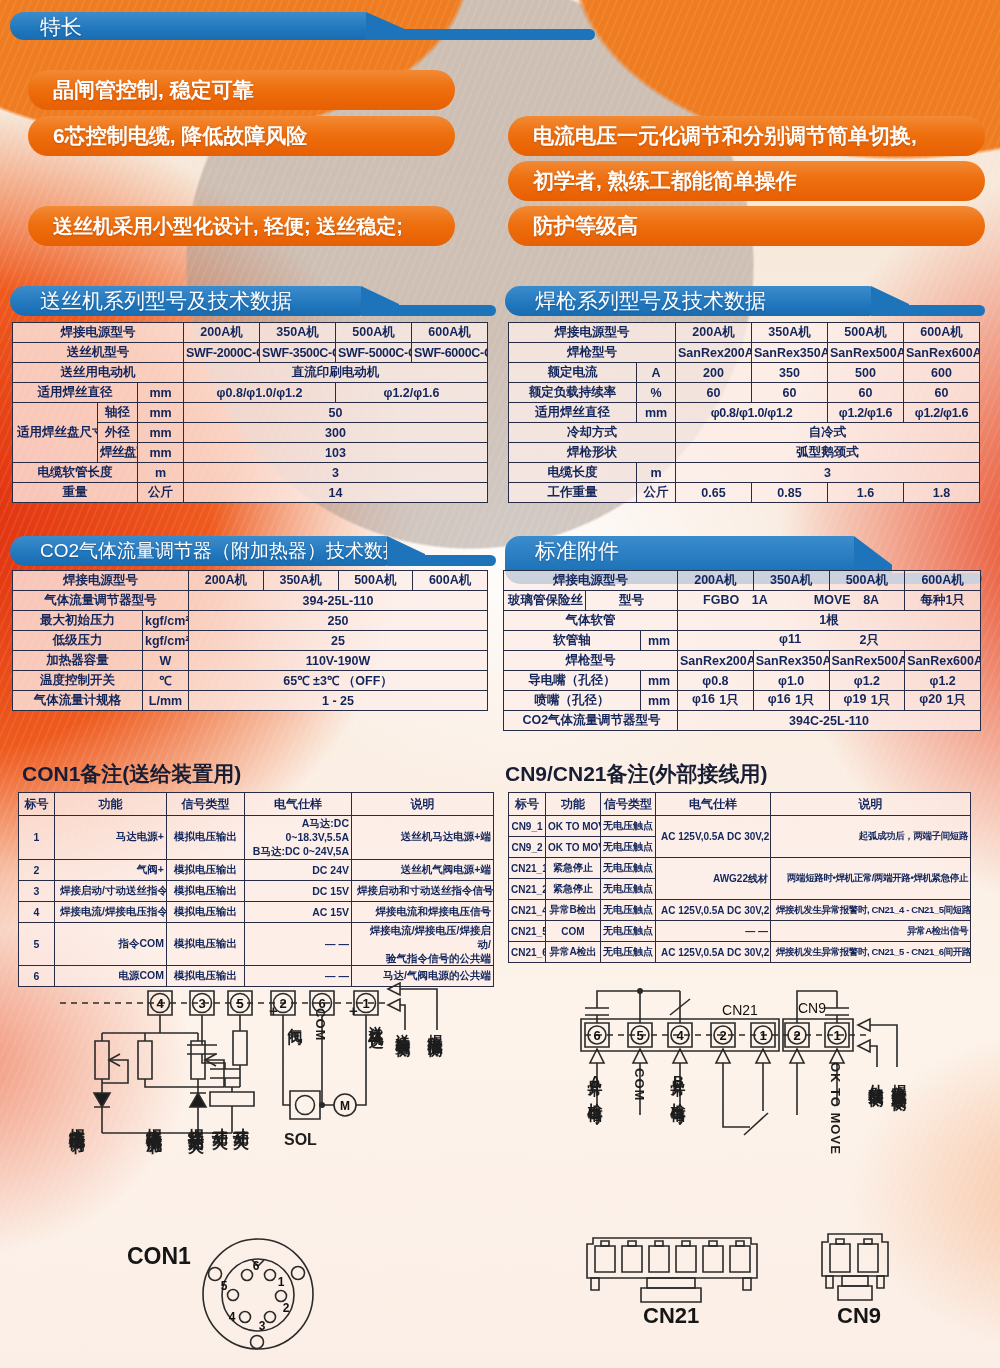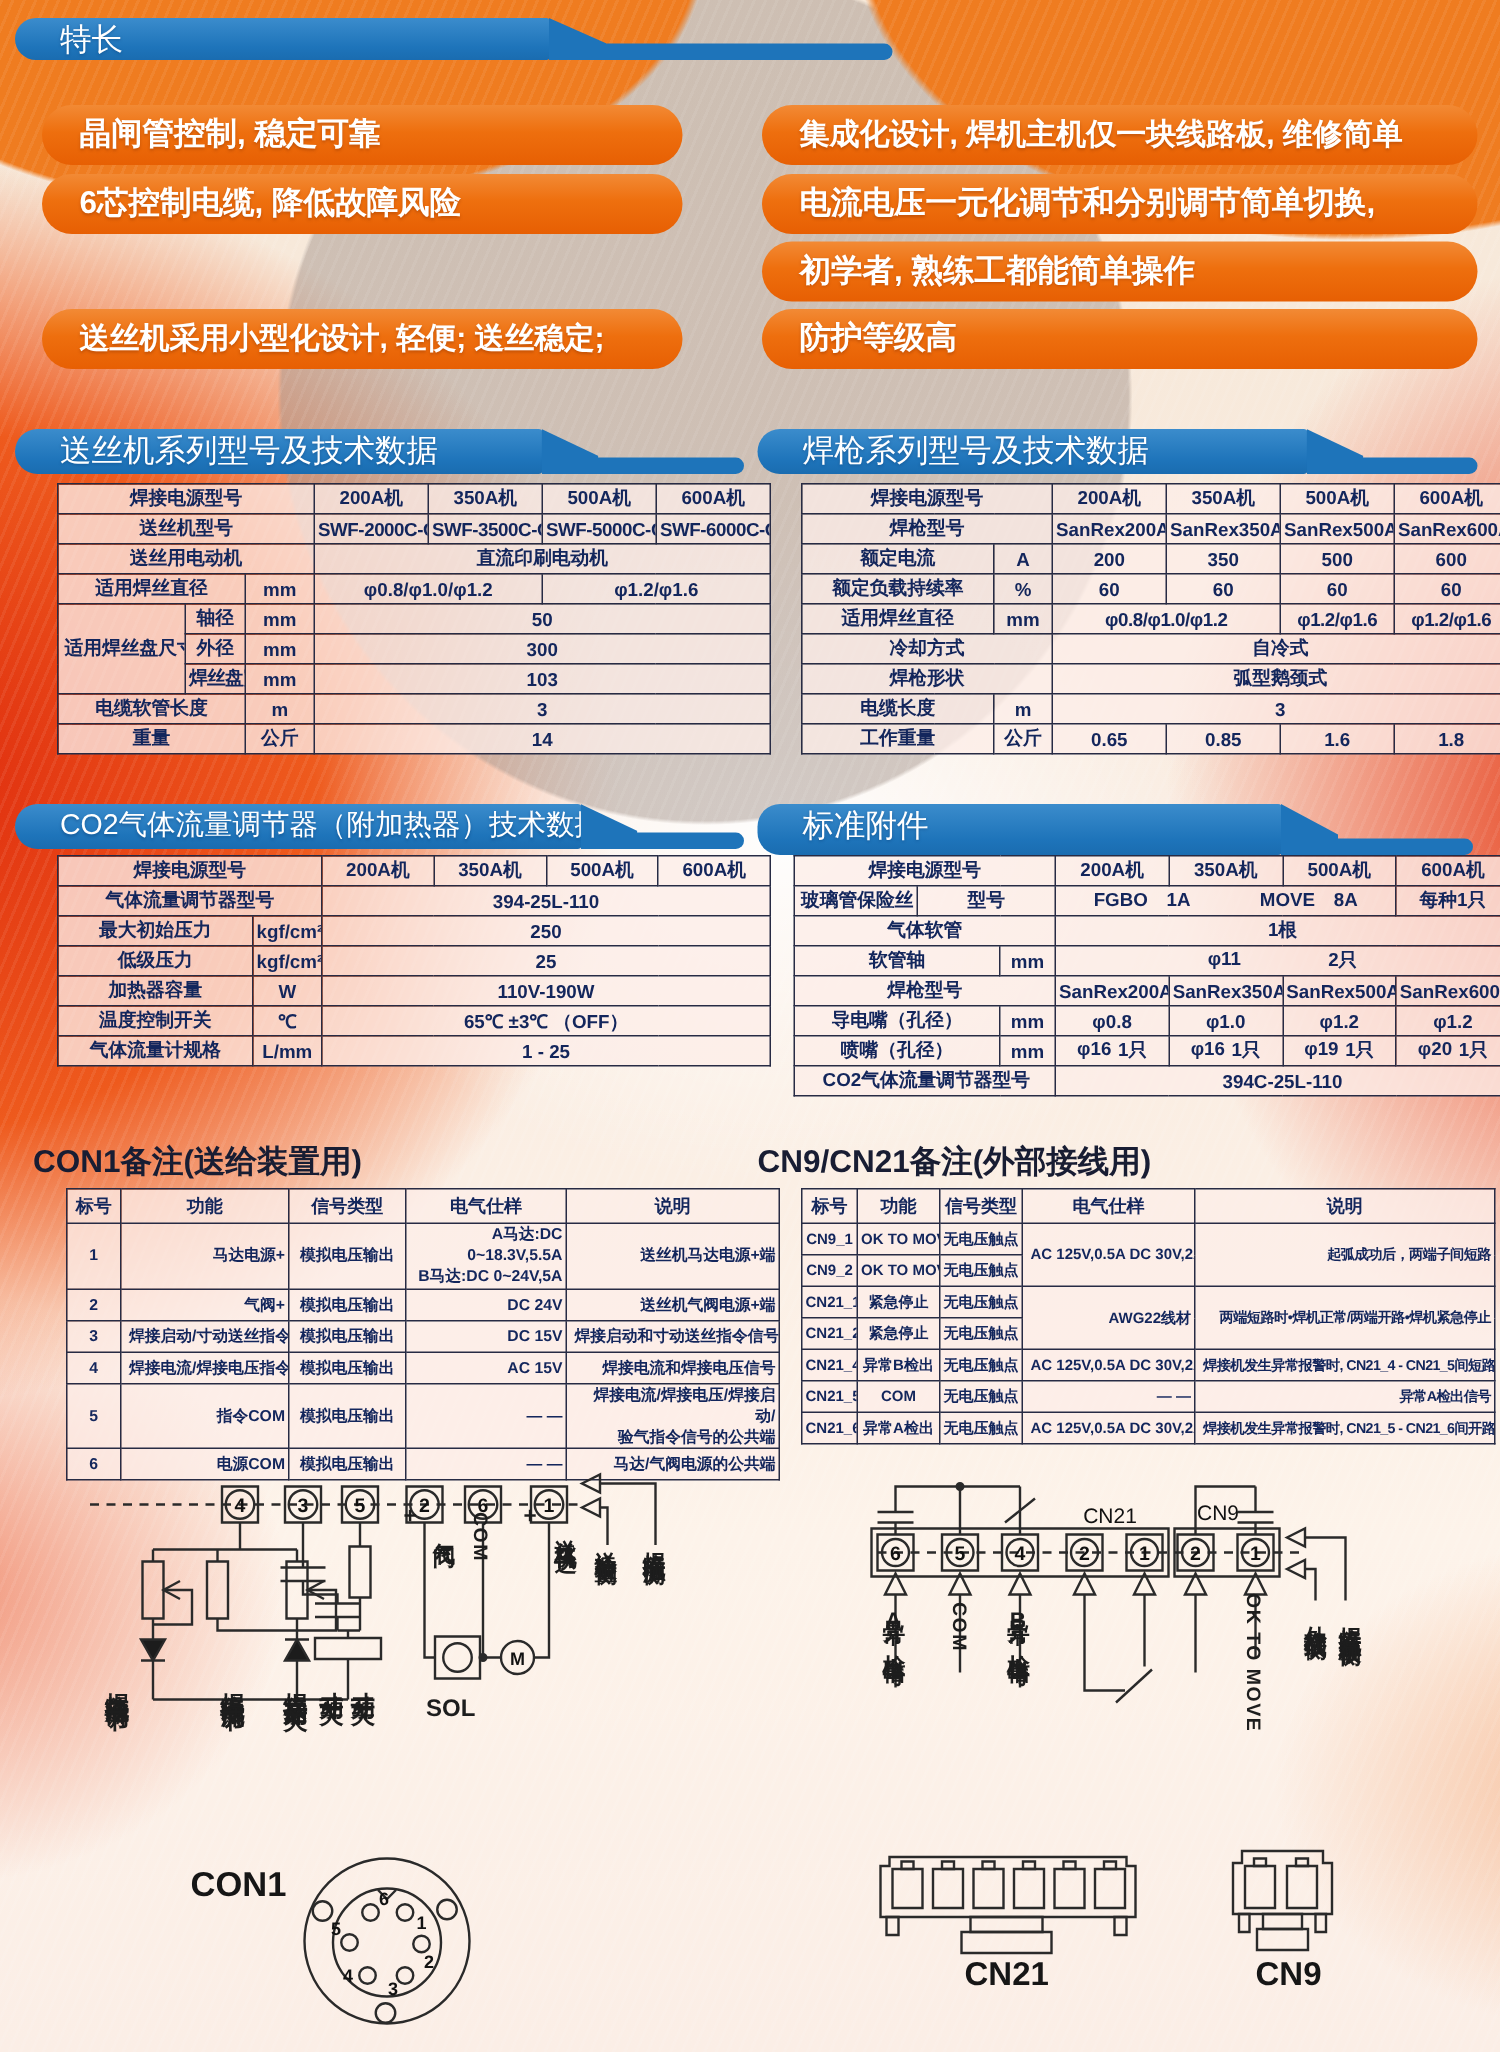--- a/index.html
+++ b/index.html
@@ -27,21 +27,21 @@
     text-shadow:0 1px 2px rgba(0,40,90,.35);white-space:nowrap;}
   .b-slant{position:absolute;top:0;width:38px;height:100%;background:#1e74ba;
     clip-path:polygon(0 0,100% 60%,100% 100%,0 100%);}
   .b-tail{position:absolute;bottom:0;height:11px;background:#1e74ba;border-radius:0 6px 6px 0;}
   
   .pill{position:absolute;height:40px;border-radius:21px;box-sizing:border-box;
     background:linear-gradient(180deg,#f28a35 0%,#ee6f0e 45%,#e75f03 100%);
     color:#fff;font-weight:bold;font-size:21px;line-height:40px;padding-left:25px;white-space:nowrap;
     text-shadow:0 1px 2px rgba(120,40,0,.35);}
   
-  table.spec, table.note{position:absolute;border-collapse:collapse;table-layout:fixed;margin-left:26px;}
+  table.spec, table.note{position:absolute;border-collapse:collapse;table-layout:fixed;}
   table.spec td, table.note td{border:1.6px solid #272b44;color:#13265c;font-weight:bold;
     font-size:12.5px;text-align:center;height:19px;padding:0 2px;overflow:hidden;white-space:nowrap;
     background:rgba(253,237,232,.78);}
   td.hblue{background:linear-gradient(180deg,#bcdcf2,#5b9bd3 60%,#3b80be);}
   td.hamber{background:linear-gradient(180deg,#ffe07a,#fcc23a 50%,#f09c14);}
   td.lbl{text-align:left;padding-left:7px;}
   td.sublbl{text-align:left;padding-left:3px;font-size:10.5px;}
   .sm{font-size:10.5px;letter-spacing:-.3px;}
   .m11{font-size:11px;}
   .m115{font-size:11.5px;}
@@ -77,21 +77,20 @@
     <div class="b-thick" style="width:357px">
         <span>特长</span>
       </div>
     <div class="b-slant" style="left:356px"></div>
     <div class="b-tail" style="left:390px;right:0"></div>
   </div>
 
   <div class="pill" style="left:28px;top:70px;width:427px">晶闸管控制, 稳定可靠</div>
   <div class="pill" style="left:28px;top:116px;width:427px">6芯控制电缆, 降低故障风险</div>
   <div class="pill" style="left:28px;top:206px;width:427px;font-size:20px">送丝机采用小型化设计, 轻便; 送丝稳定;</div>
-  <div class="pill" style="left:508px;top:70px;width:477px;font-size:20px">集成化设计, 焊机主机仅一块线路板, 维修简单</div>
   <div class="pill" style="left:508px;top:116px;width:477px">电流电压一元化调节和分别调节简单切换,</div>
   <div class="pill" style="left:508px;top:161px;width:477px">初学者, 熟练工都能简单操作</div>
   <div class="pill" style="left:508px;top:206px;width:477px">防护等级高</div>
 
   <div class="banner" style="left:10px;top:286px;width:486px;height:30px;">
     <div class="b-thick" style="width:352px">
         <span>送丝机系列型号及技术数据</span>
       </div>
     <div class="b-slant" style="left:351px"></div>
     <div class="b-tail" style="left:385px;right:0"></div>
@@ -240,21 +239,21 @@
     </tbody>
   </table>
 
   <div class="banner" style="left:10px;top:536px;width:486px;height:30px;">
     <div class="b-thick" style="width:378px">
         <span style="font-size:19px">CO2气体流量调节器（附加热器）技术数据</span>
       </div>
     <div class="b-slant" style="left:377px"></div>
     <div class="b-tail" style="left:411px;right:0"></div>
   </div>
-  <div class="banner" style="left:505px;top:536px;width:477px;height:34px;">
+  <div class="banner" style="left:505px;top:536px;width:477px;height:48px;">
     <div class="b-thick" style="width:350px">
         <span>标准附件</span>
       </div>
     <div class="b-slant" style="left:349px"></div>
     <div class="b-tail" style="left:383px;right:0"></div>
   </div>
 
   <table class="spec" style="left:12px;top:570px;width:476px">
     <colgroup>
         <col style="width:85px">

